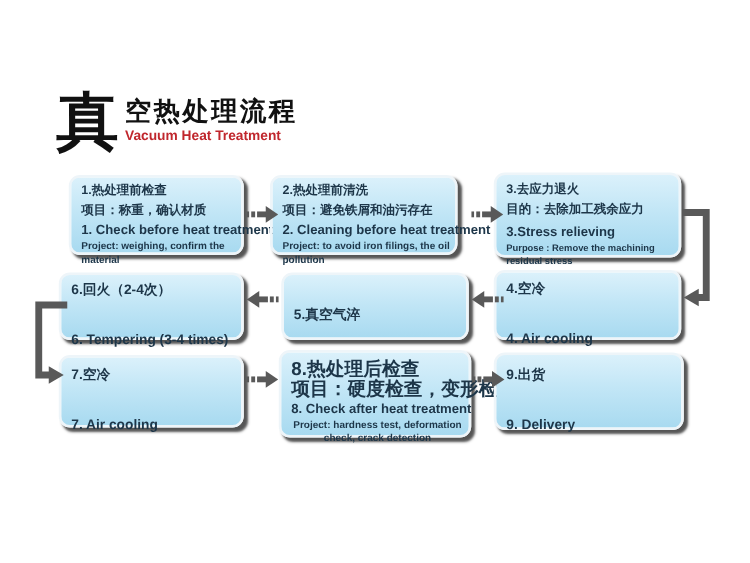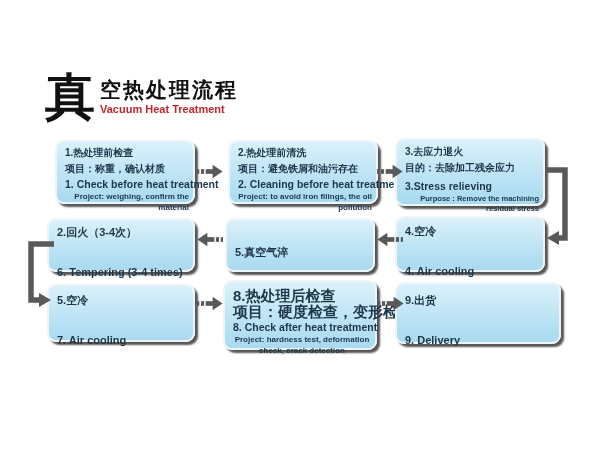--- a/index.html
+++ b/index.html
@@ -24,38 +24,38 @@
     position:absolute;box-sizing:border-box;border-radius:9px;
     background:linear-gradient(180deg,#dbf1fb 0%,#c2e6f6 45%,#a8daf0 100%);
     border:2px solid #eef5f9;
     box-shadow:3px 3px 2px rgba(55,55,55,0.85);
     color:#1d3649;
     padding:17px 4px 3px 8px;
     display:flex;flex-direction:column;justify-content:center;
   }
   .zh{font-size:10px;line-height:16px;font-weight:600;white-space:nowrap;}
   .en{font-size:10.5px;line-height:15px;font-weight:bold;white-space:nowrap;}
-  .detail{font-size:8px;line-height:10.5px;font-weight:600;text-align:right;}
+  .detail{font-size:8px;line-height:10.5px;font-weight:600;}
   .box.small .zh{font-size:11px;line-height:17px;}
   .box.small .en{font-size:11px;line-height:17px;margin-top:23px;}
   .box.b8 .zh{font-size:15px;}
   .box.b8 .detail{text-align:center;}
   .box.b3 .en{margin-top:3px;}
   .box.b3 .detail{font-size:7.5px;}
 
   
   .b1{left:55px; top:140px;width:140px;height:64px;}
-  .b2{left:228px;top:140px;width:150px;height:64px;}
+  .b2{left:216px;top:140px;width:150px;height:64px;}
   .b3{left:395px;top:138px;width:150px;height:68px;}
   .b6{left:47px; top:218px;width:148px;height:54px;}
   .b5{left:225px;top:218px;width:150px;height:54px;}
   .b4{left:395px;top:216px;width:150px;height:56px;}
   .b7{left:47px; top:284px;width:148px;height:58px;}
   .b8{left:223px;top:280px;width:154px;height:70px;}
-  .b9{left:395px;top:282px;width:166px;height:62px;}
+  .b9{left:395px;top:282px;width:152px;height:62px;}
 
   
   .arrow{position:absolute;width:26px;height:17px;}
   .arrow svg{display:block;width:100%;height:100%;}
   .arrow.left svg{transform:scaleX(-1);}
   .ar1{left:197px;top:163px;}
   .ar2{left:377px;top:163px;}
   .ar3{left:377px;top:231px;}
   .ar4{left:197px;top:231px;}
   .ar5{left:197px;top:295px;}
@@ -92,35 +92,35 @@
   </div>
 
   <div class="box b3">
     <div class="zh">3.去应力退火</div>
     <div class="zh">目的：去除加工残余应力</div>
     <div class="en">3.Stress relieving</div>
     <div class="detail">Purpose : Remove the machining residual stress</div>
   </div>
 
   <div class="box small b6">
-    <div class="zh">2.回火（3-4次）</div>
+    <div class="zh">6.回火（2-4次）</div>
     <div class="en">6. Tempering (3-4 times)</div>
   </div>
 
   <div class="box small b5">
     <div class="zh">5.真空气淬</div>
   </div>
 
   <div class="box small b4">
     <div class="zh">4.空冷</div>
     <div class="en">4. Air cooling</div>
   </div>
 
   <div class="box small b7">
-    <div class="zh">5.空冷</div>
+    <div class="zh">7.空冷</div>
     <div class="en">7. Air cooling</div>
   </div>
 
   <div class="box b8">
     <div class="zh">8.热处理后检查</div>
     <div class="zh">项目：硬度检查，变形检查，裂纹检查</div>
     <div class="en">8. Check after heat treatment</div>
     <div class="detail">Project: hardness test, deformation check, crack detection</div>
   </div>
 

